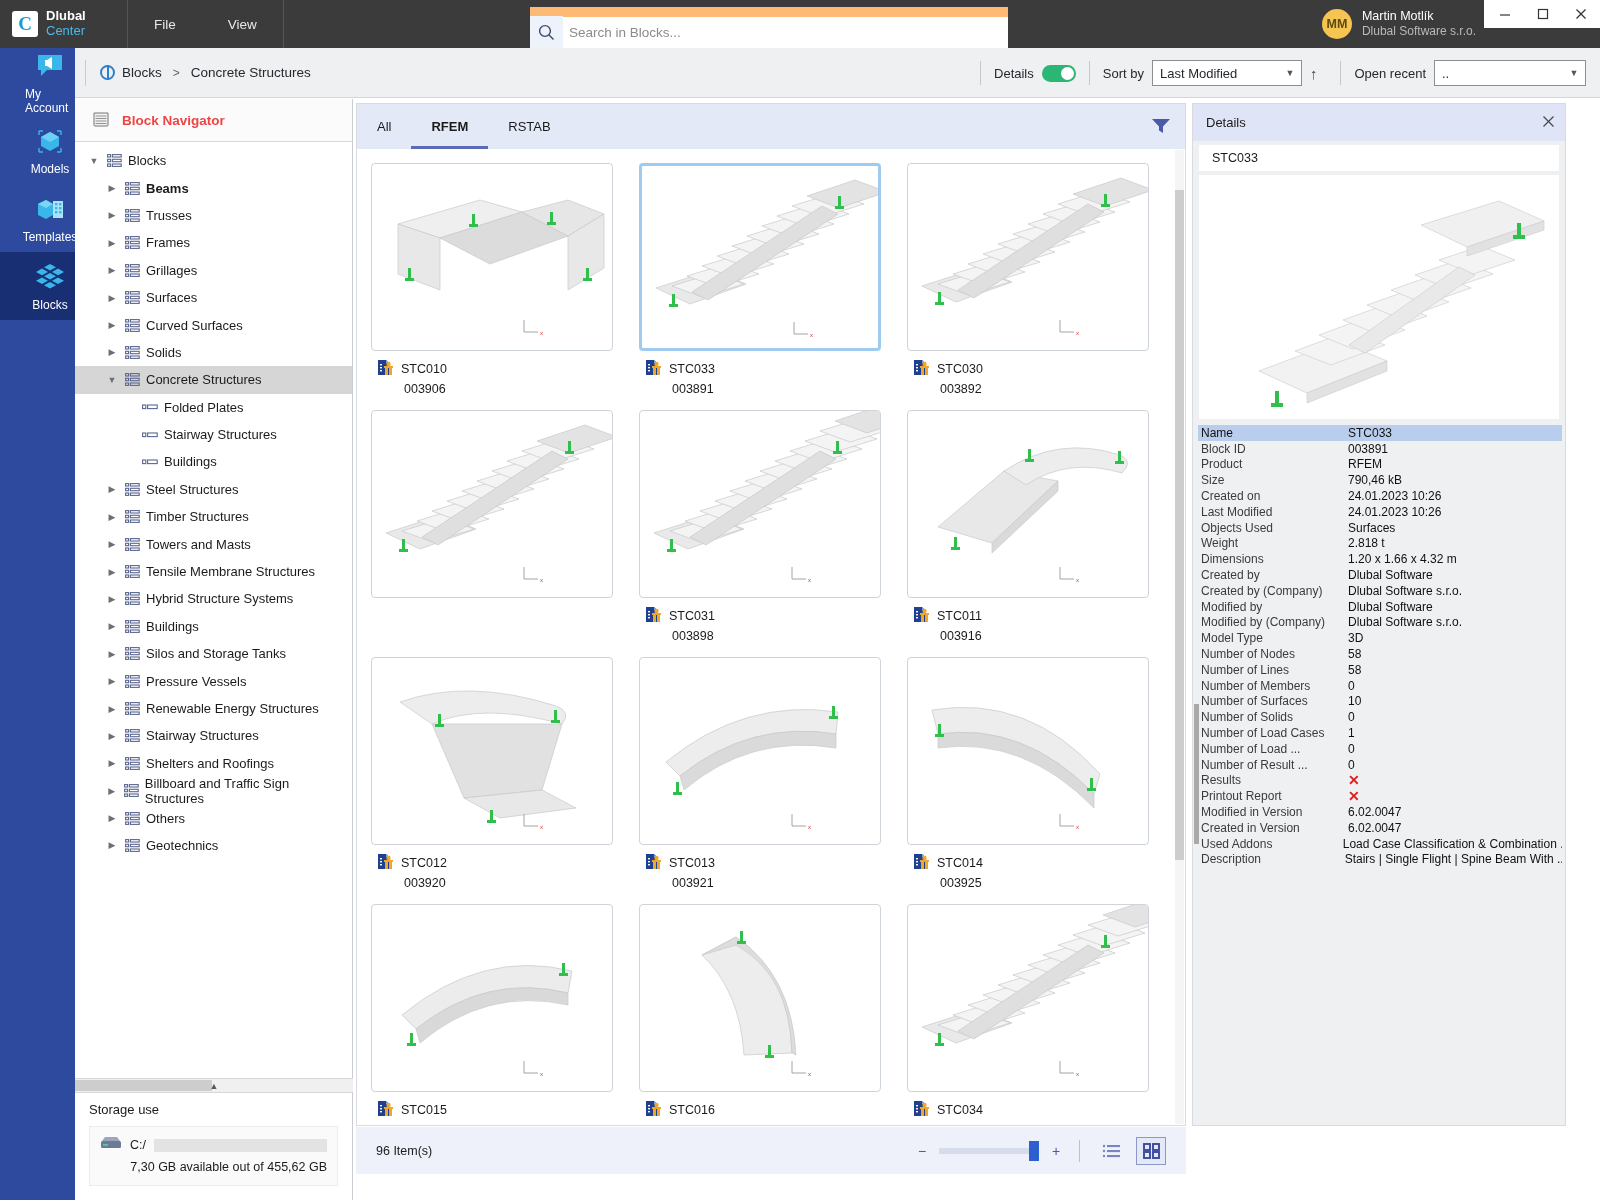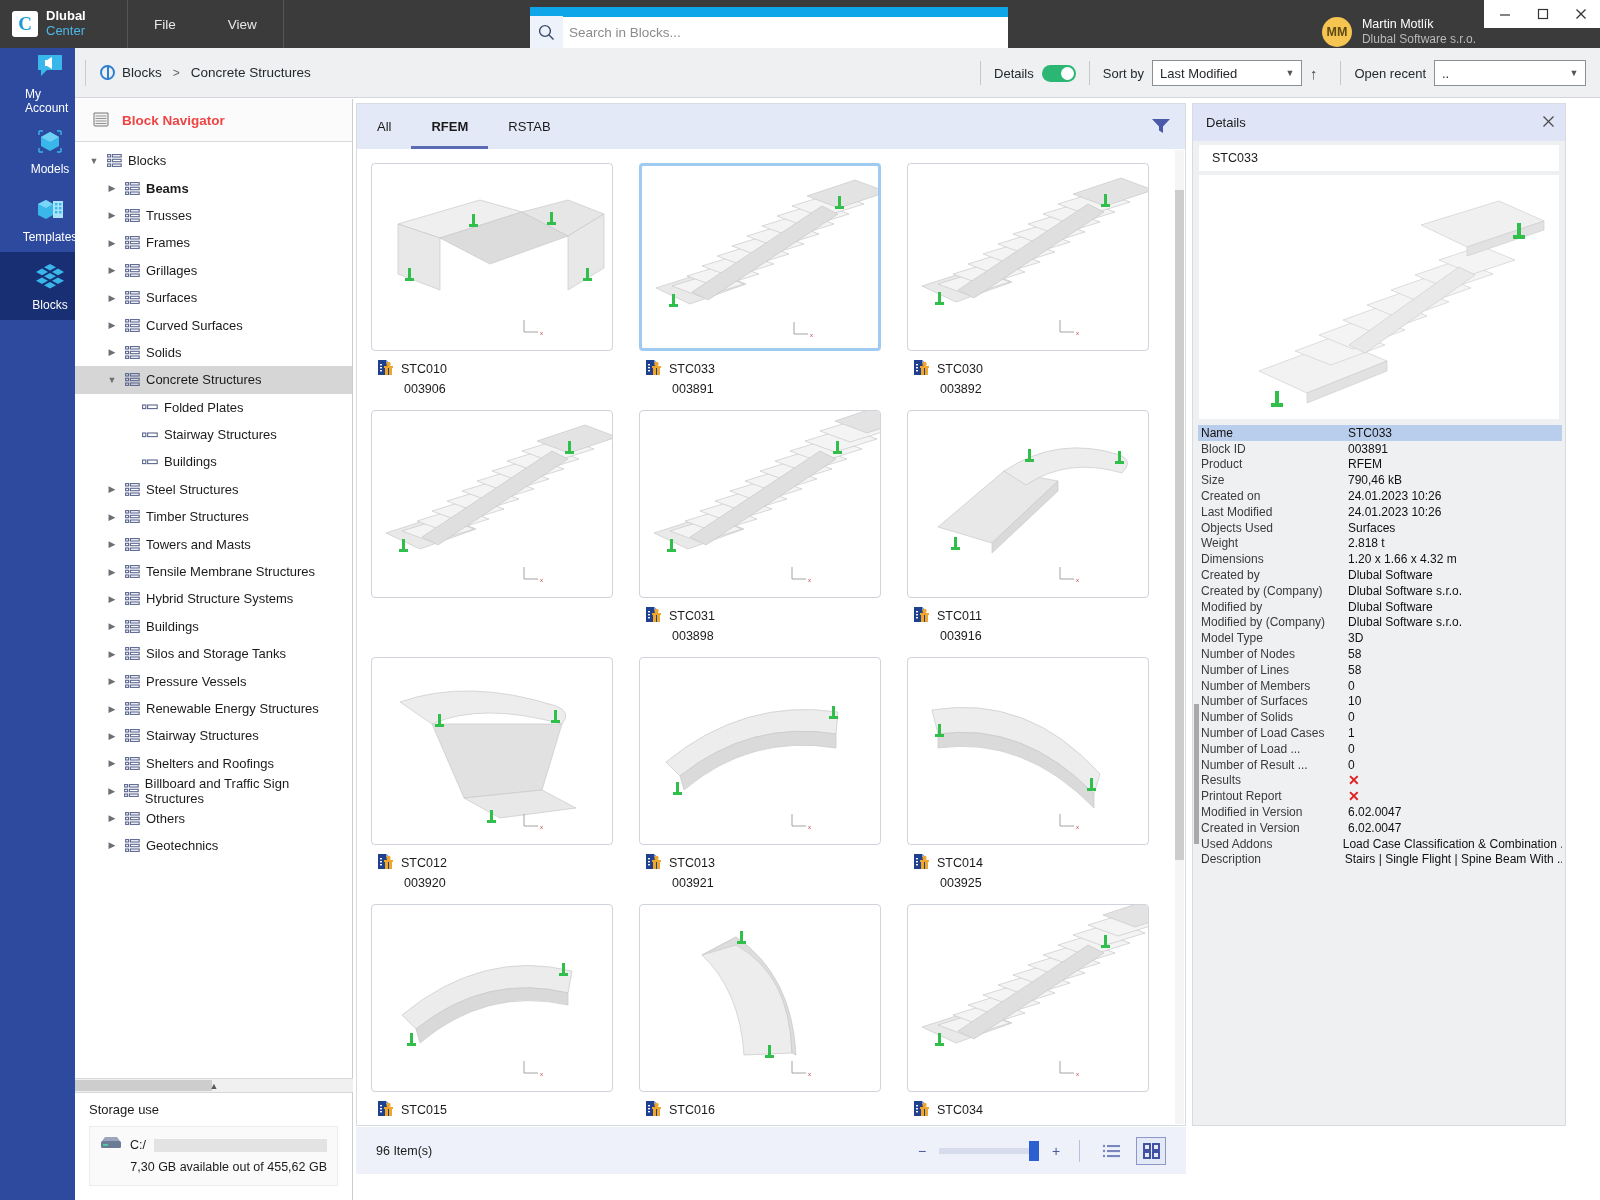--- a/index.html
+++ b/index.html
@@ -31,34 +31,34 @@
   .brand-sub { color: #4db8e8; font-size: 13px; }
 
   .menu-zone { display: flex; align-items: center; border-right: 1px solid #555; }
   .menu-item {
     color: #e8e8e8; font-size: 13.5px; padding: 0 26px; height: 48px;
     display: flex; align-items: center; cursor: default;
   }
 
   .search-wrap {
     position: absolute; left: 530px; top: 7px; width: 478px; height: 50px;
-    background: #0ea5e9; display: flex; align-items: center;
+    background: #fdba74; display: flex; align-items: center;
   }
   .search-ico {
     width: 33px; height: 33px; background: #eef2fb;
     display: flex; align-items: center; justify-content: center;
   }
   .search-input {
     border: 0; outline: 0; flex: 1; height: 31px; font-size: 13.5px;
     font-family: "Liberation Sans", sans-serif; color: #333; padding-left: 6px;
   }
   .search-input::placeholder { color: #8b8b8b; }
 
   .user-zone {
-    position: absolute; right: 124px; top: 8px; height: 48px;
+    position: absolute; right: 124px; top: 0; height: 48px;
     display: flex; align-items: center; gap: 10px;
   }
   .avatar {
     width: 30px; height: 30px; border-radius: 50%; background: #f5c451;
     color: #5d4a12; font-size: 12.5px; font-weight: bold;
     display: flex; align-items: center; justify-content: center;
   }
   .user-name { color: #ffffff; font-size: 12.5px; line-height: 1.3; }
   .user-org { color: #b9b9b9; font-size: 12px; line-height: 1.3; }
 

